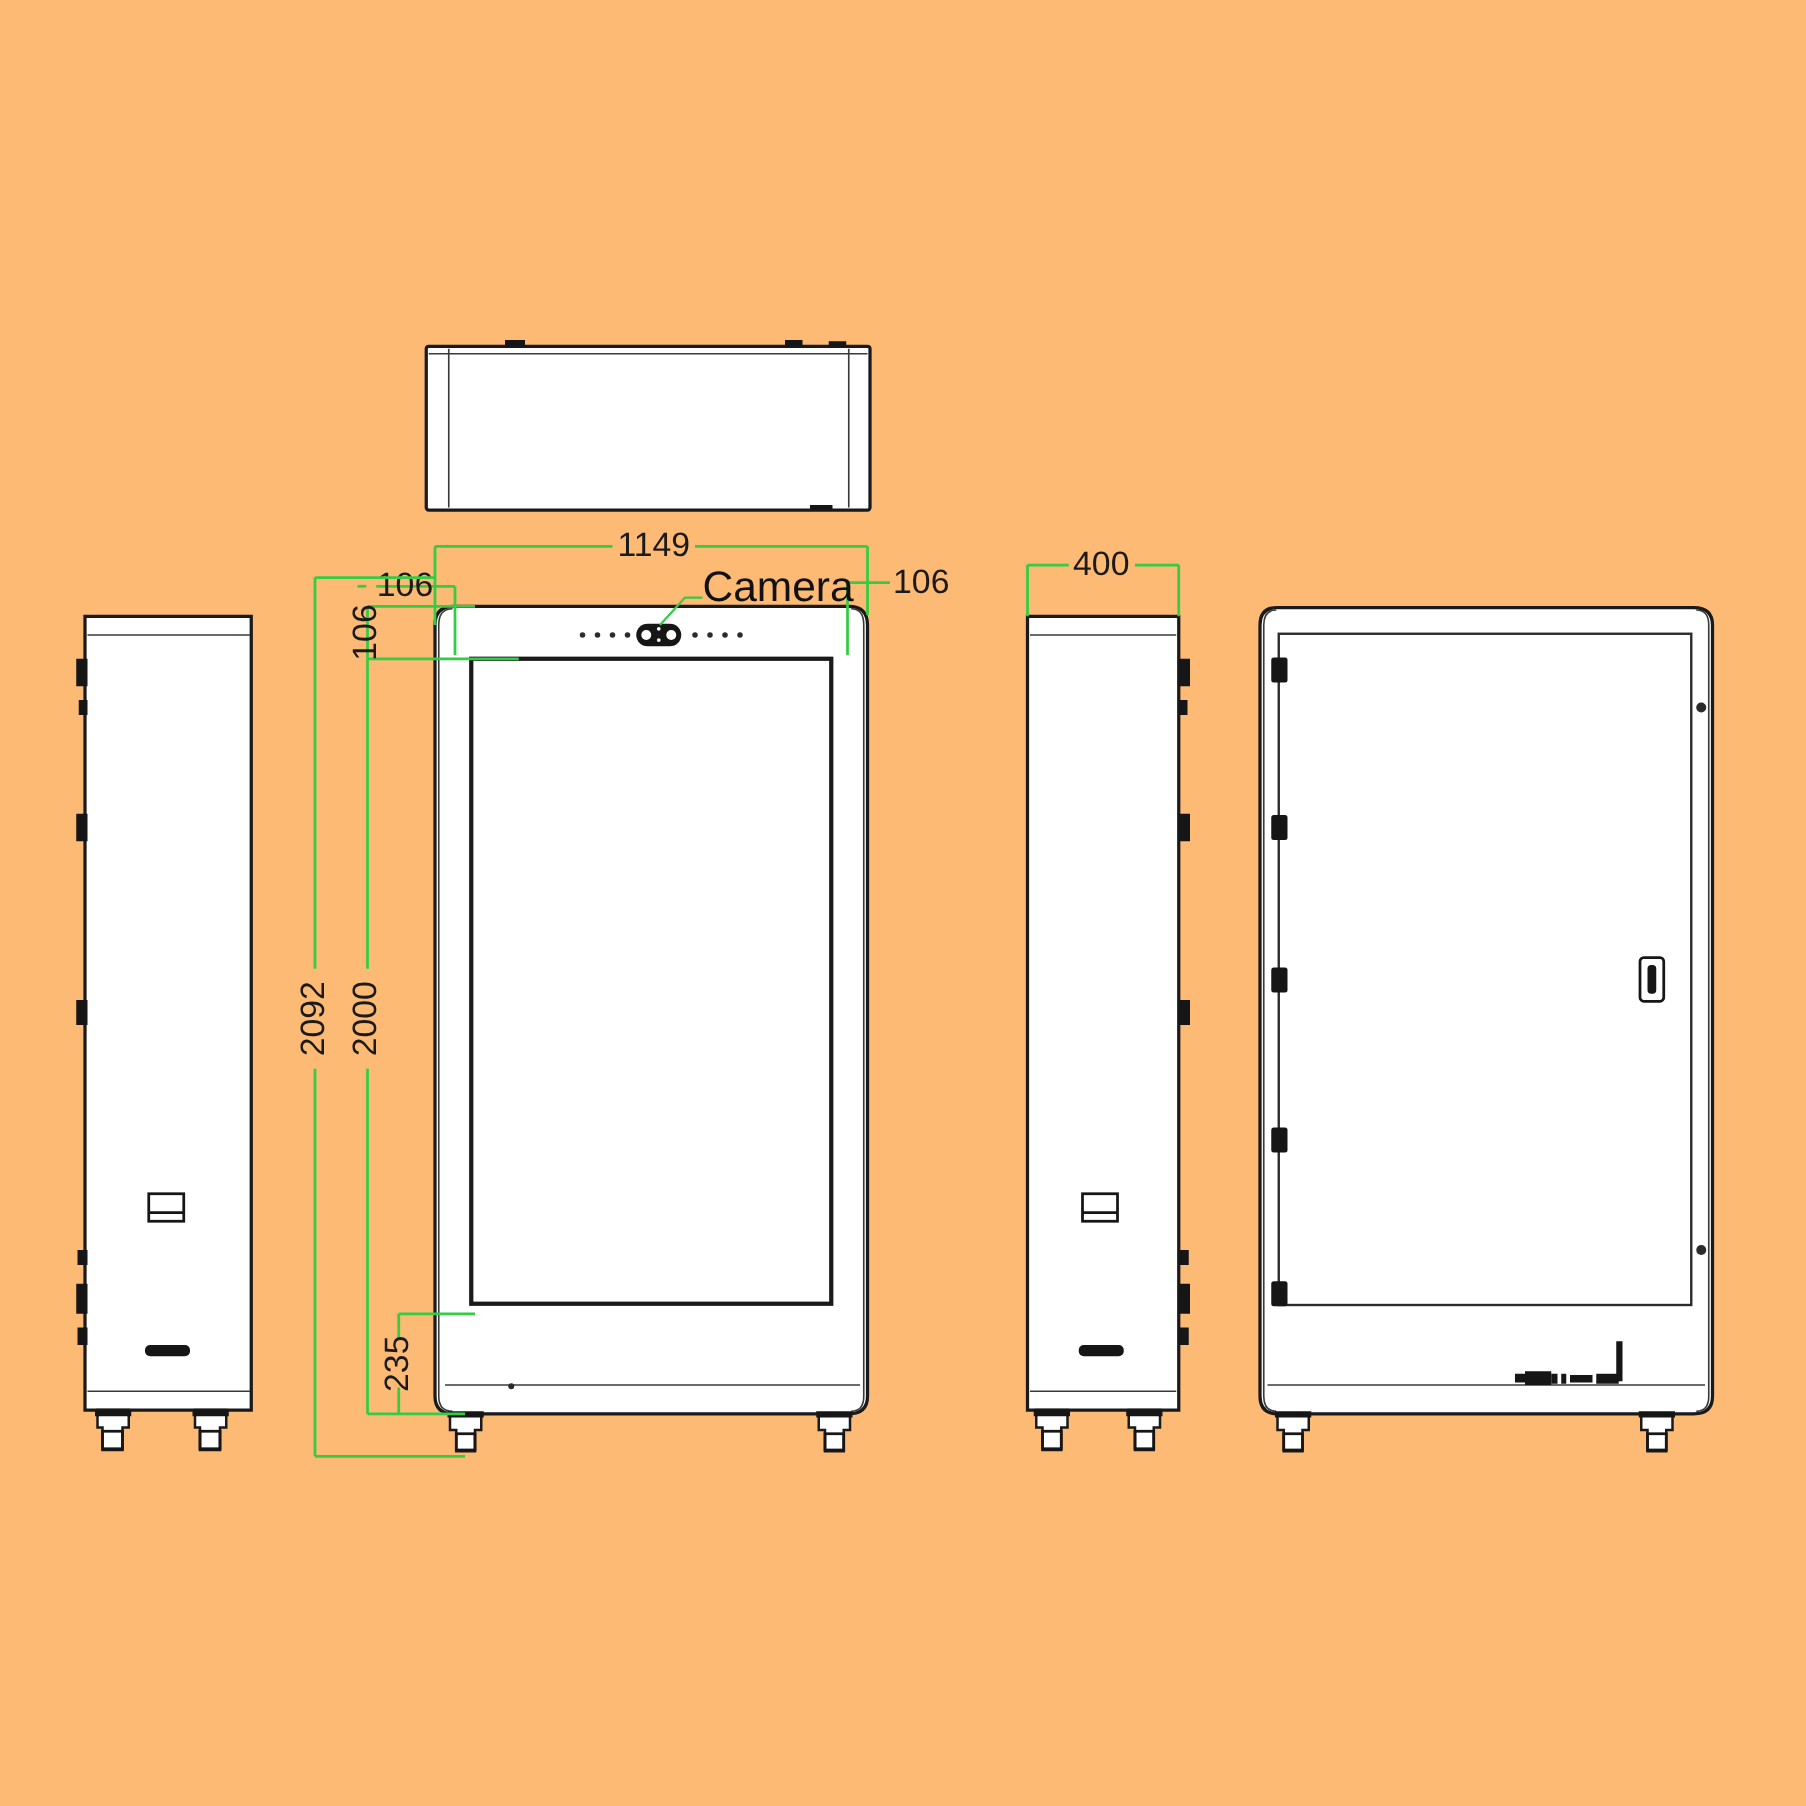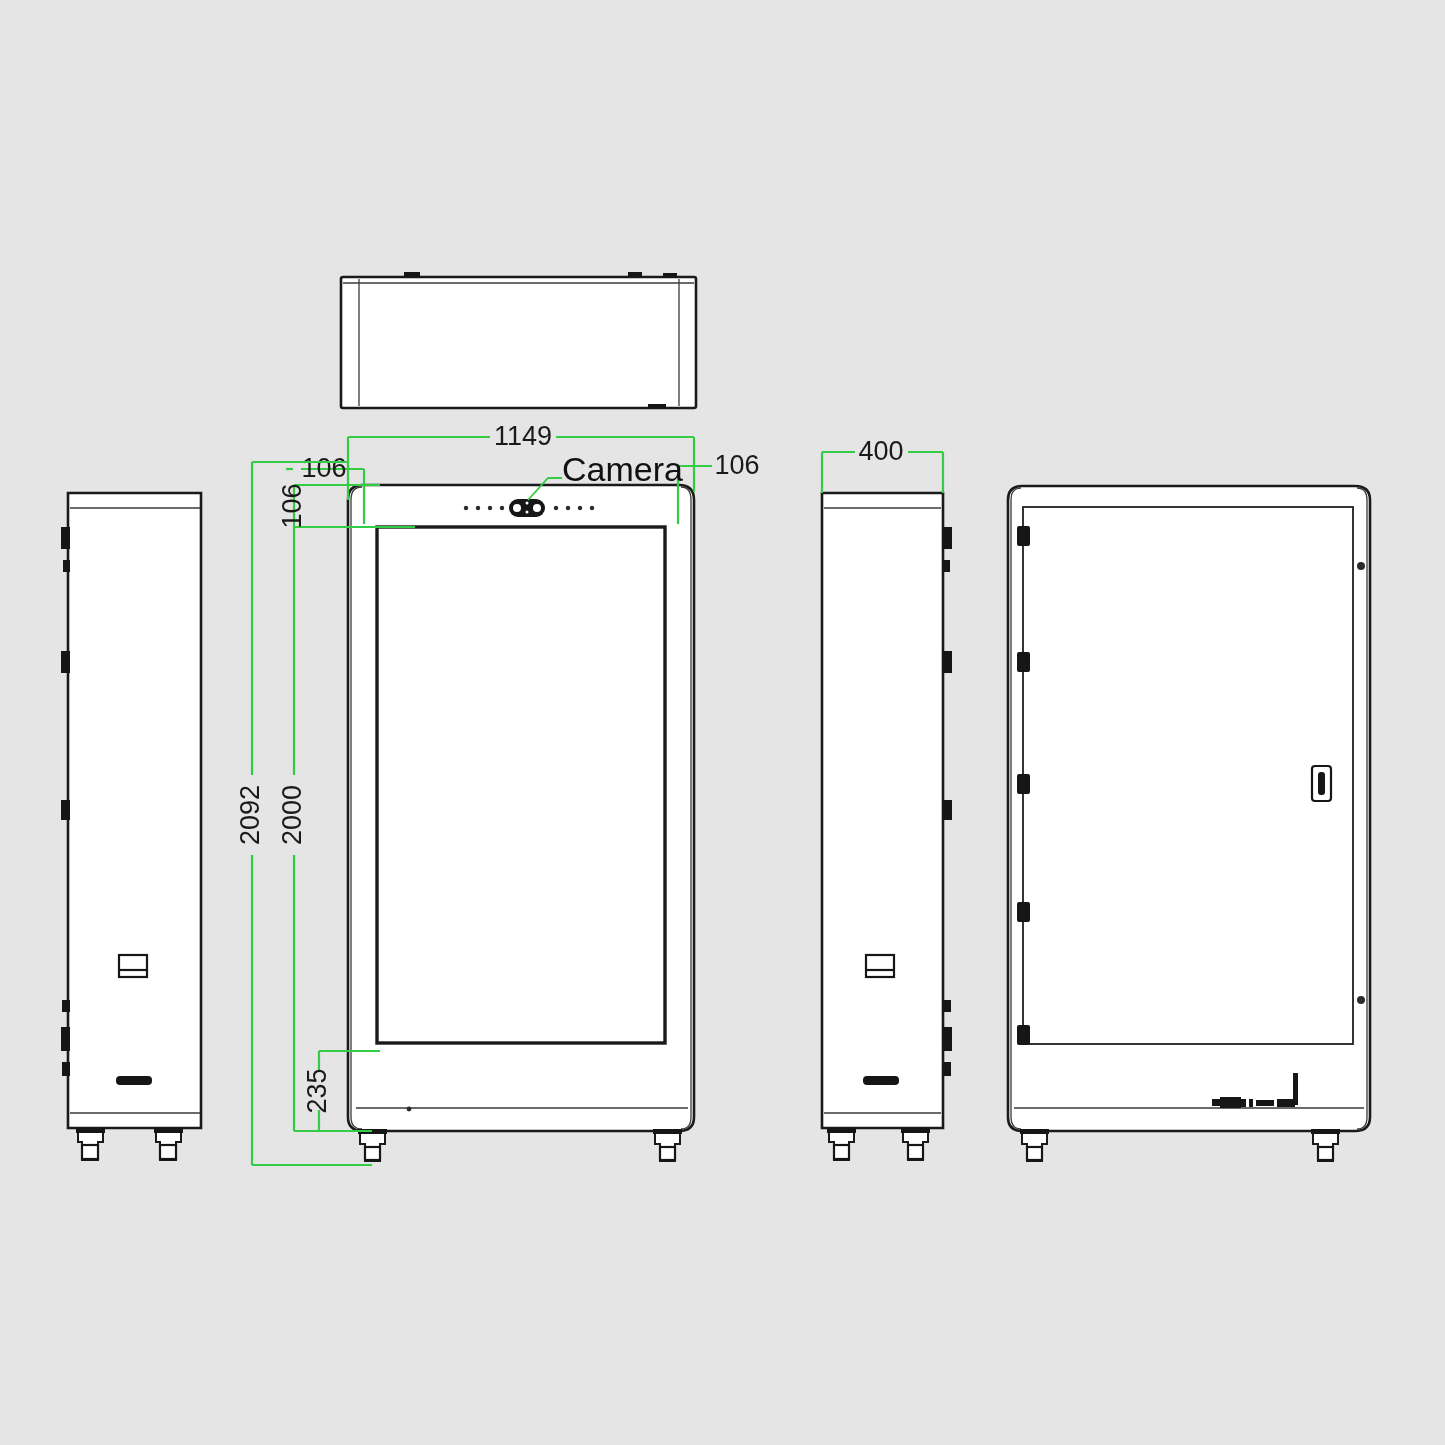--- a/index.html
+++ b/index.html
@@ -7,21 +7,21 @@
     padding: 0;
     background: #ffffff;
   }
   body {
     font-family: "Liberation Sans", sans-serif;
   }
   #stage {
     position: relative;
     width: 1445px;
     height: 1445px;
-    background: #e5e5e5;
+    background: #fdba74;
     overflow: hidden;
   }
   svg#drawing {
     position: absolute;
     left: 0;
     top: 0;
     width: 1445px;
     height: 1445px;
     display: block;
   }

